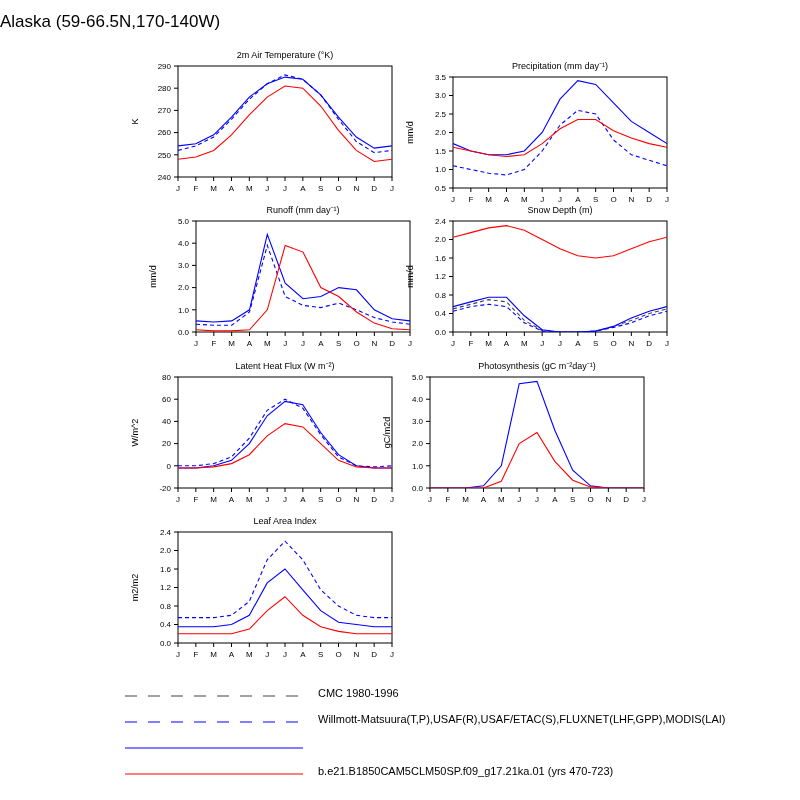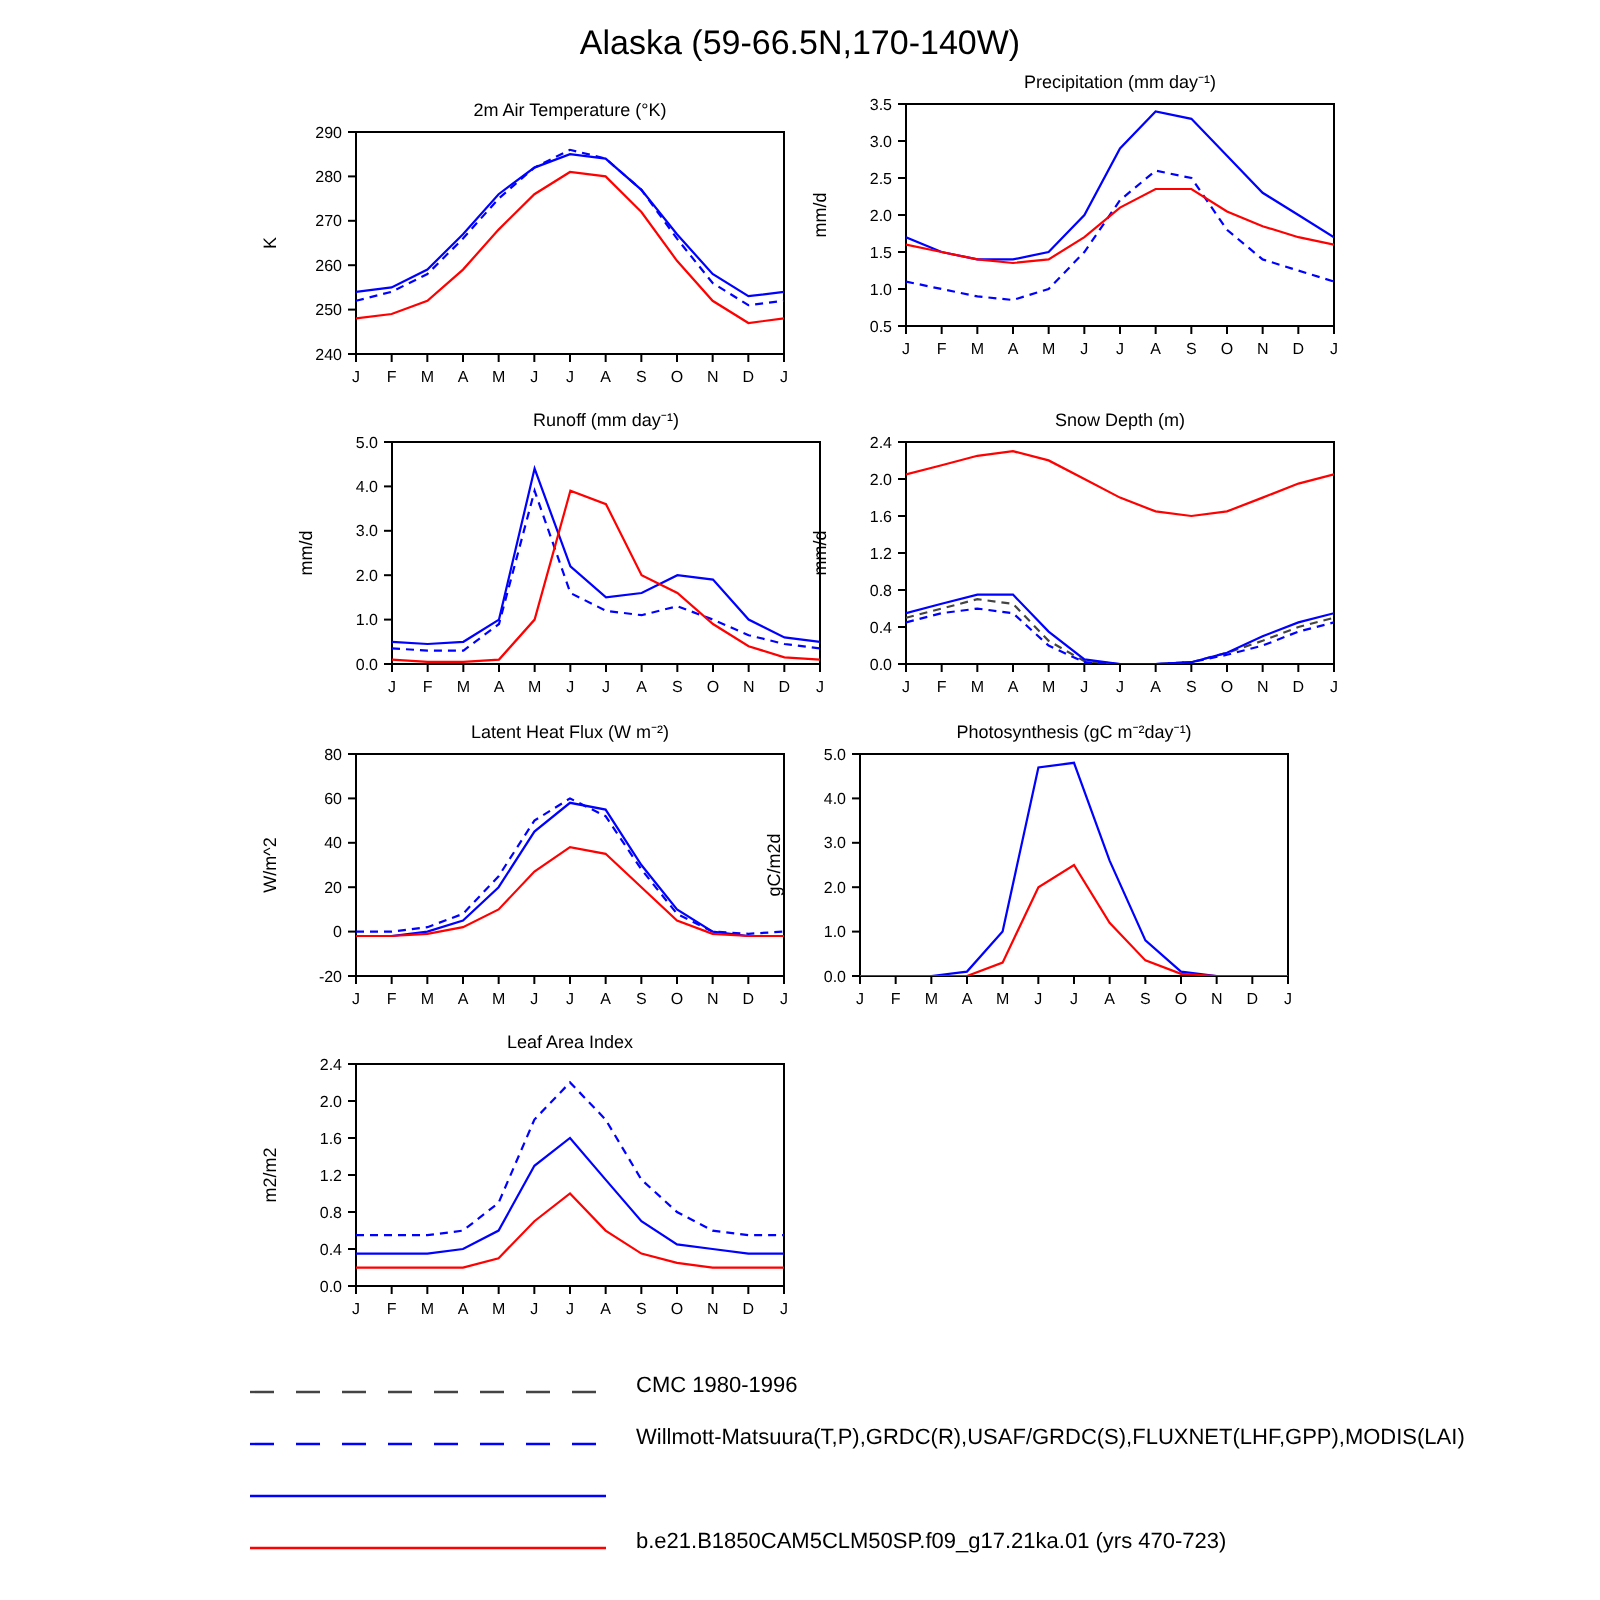--- a/index.html
+++ b/index.html
@@ -2,21 +2,21 @@
 <html><head>
 <meta charset="utf-8">
 <style>
   html,body{margin:0;padding:0;}
   body{
     width:800px;height:800px;background:#ffffff;position:relative;
     font-family:"Liberation Sans", sans-serif;color:#000;
     overflow:hidden;
   }
   .main-title{
-    position:absolute;top:12px;left:0;width:800px;text-align:center;
+    position:absolute;top:12px;left:0;width:800px;text-align:left;
     font-size:17px;color:#000;
   }
   .chart-cell{position:absolute;width:310px;height:158px;}
   .legend{position:absolute;left:0;top:682px;width:800px;}
   .legend-row{position:relative;height:26px;}
   .legend-sample{position:absolute;left:125px;top:8px;width:178px;height:12px;}
   .legend-label{position:absolute;left:318px;top:5px;font-size:11px;white-space:nowrap;}
   svg text{fill:#000;font-family:"Liberation Sans", sans-serif;}
 </style>
 </head>
@@ -70,21 +70,21 @@
         <text x="246.33333333333334" y="146" text-anchor="middle" font-size="8">N</text>
         <line x1="264.16666666666663" y1="132" x2="264.16666666666663" y2="136" stroke="#000" stroke-width="1"></line>
         <text x="264.16666666666663" y="146" text-anchor="middle" font-size="8">D</text>
         <line x1="282" y1="132" x2="282" y2="136" stroke="#000" stroke-width="1"></line>
         <text x="282" y="146" text-anchor="middle" font-size="8">J</text>
         <rect x="68" y="21" width="214" height="111" fill="none" stroke="#000" stroke-width="1"></rect>
         <polyline points="68.0,105.4 85.8,100.9 103.7,92.0 121.5,74.3 139.3,54.3 157.2,38.8 175.0,29.9 192.8,34.3 210.7,49.9 228.5,74.3 246.3,96.5 264.2,107.6 282.0,105.4" fill="none" stroke="#0000ff" stroke-width="1.1" clip-path="url(#clip0)" stroke-dasharray="4,3"></polyline>
         <polyline points="68.0,100.9 85.8,98.7 103.7,89.8 121.5,72.1 139.3,52.1 157.2,38.8 175.0,32.1 192.8,34.3 210.7,49.9 228.5,72.1 246.3,92.0 264.2,103.1 282.0,100.9" fill="none" stroke="#0000ff" stroke-width="1.1" clip-path="url(#clip0)"></polyline>
         <polyline points="68.0,114.2 85.8,112.0 103.7,105.4 121.5,89.8 139.3,69.8 157.2,52.1 175.0,41.0 192.8,43.2 210.7,61.0 228.5,85.4 246.3,105.4 264.2,116.5 282.0,114.2" fill="none" stroke="#ff0000" stroke-width="1.1" clip-path="url(#clip0)"></polyline>
       </svg></div>
-  <div class="chart-cell" style="left:385px;top:31px"><svg width="310" height="158" viewBox="0 0 310 158">
+  <div class="chart-cell" style="left:385px;top:56px"><svg width="310" height="158" viewBox="0 0 310 158">
         <defs>
           <clipPath id="clip1">
             <rect x="68" y="21" width="214" height="111"></rect>
           </clipPath>
         </defs>
         <text x="175" y="13" text-anchor="middle" font-size="9">Precipitation (mm day⁻¹)</text>
         <text x="28" y="76.5" text-anchor="middle" font-size="9" transform="rotate(-90 28 76.5)">mm/d</text>
         <line x1="64" y1="132" x2="68" y2="132" stroke="#000" stroke-width="1"></line>
         <text x="61" y="134.8" text-anchor="end" font-size="8">0.5</text>
         <line x1="64" y1="113.5" x2="68" y2="113.5" stroke="#000" stroke-width="1"></line>
@@ -394,21 +394,21 @@
     <div class="legend-row">
       <svg class="legend-sample" viewBox="0 0 178 12">
           <line x1="0" y1="6" x2="178" y2="6" stroke="#444444" stroke-width="1.2" stroke-dasharray="12,11"></line>
         </svg>
       <span class="legend-label">CMC 1980-1996</span>
     </div>
     <div class="legend-row">
       <svg class="legend-sample" viewBox="0 0 178 12">
           <line x1="0" y1="6" x2="178" y2="6" stroke="#0000ff" stroke-width="1.2" stroke-dasharray="12,11"></line>
         </svg>
-      <span class="legend-label">Willmott-Matsuura(T,P),GRDC(R),USAF/GRDC(S),FLUXNET(LHF,GPP),MODIS(LAI)</span>
+      <span class="legend-label">Willmott-Matsuura(T,P),USAF(R),USAF/ETAC(S),FLUXNET(LHF,GPP),MODIS(LAI)</span>
     </div>
     <div class="legend-row">
       <svg class="legend-sample" viewBox="0 0 178 12">
           <line x1="0" y1="6" x2="178" y2="6" stroke="#0000ff" stroke-width="1.2"></line>
         </svg>
     </div>
     <div class="legend-row">
       <svg class="legend-sample" viewBox="0 0 178 12">
           <line x1="0" y1="6" x2="178" y2="6" stroke="#ff0000" stroke-width="1.2"></line>
         </svg>

